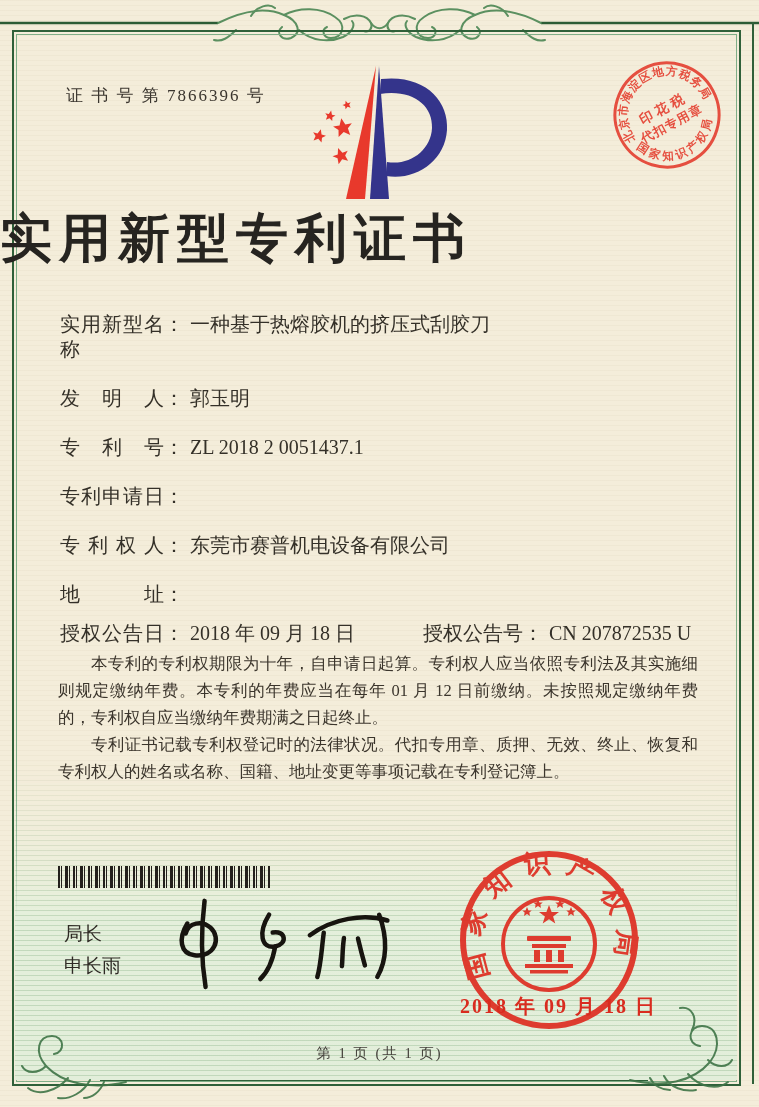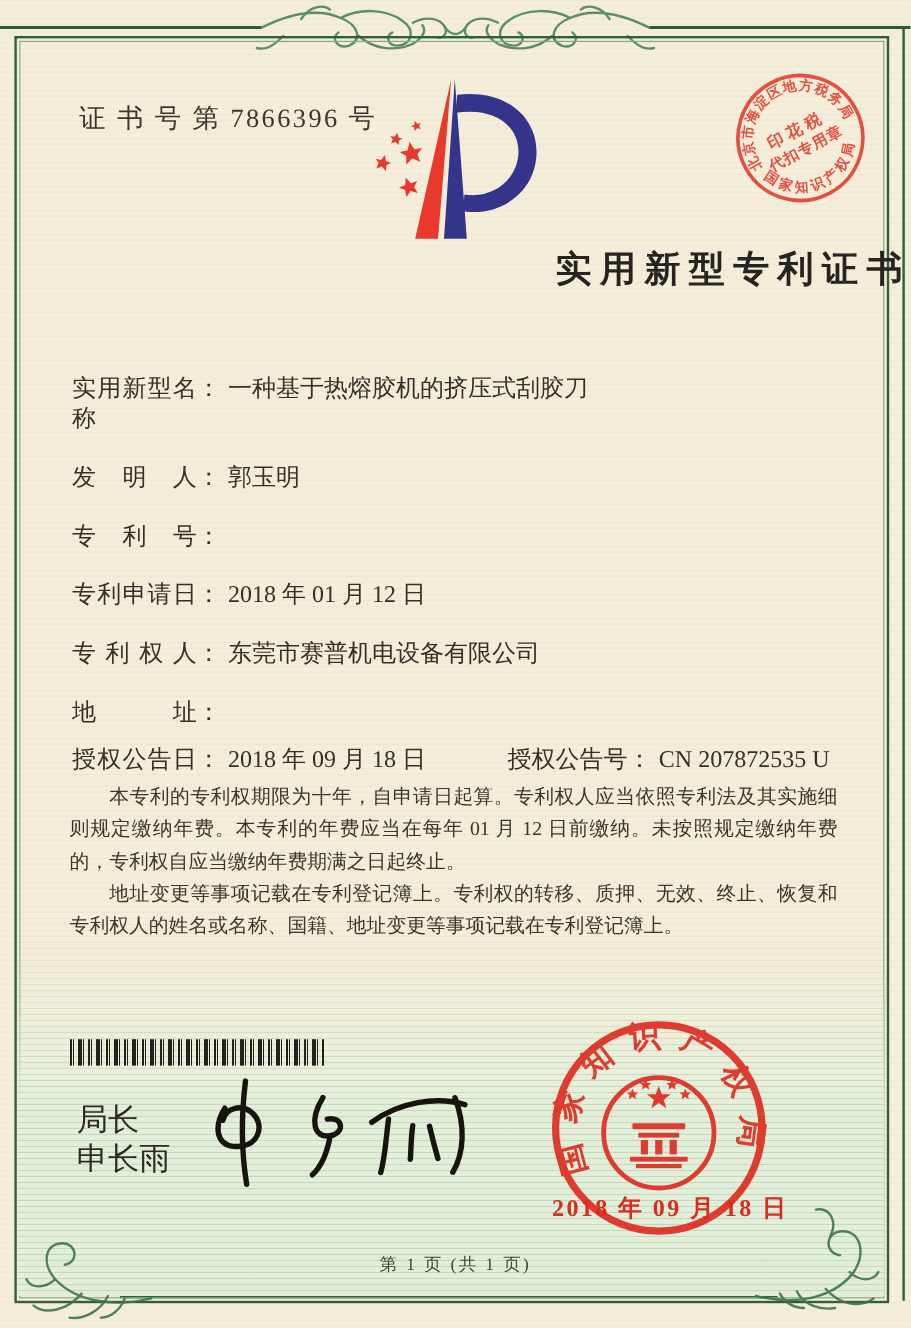--- a/index.html
+++ b/index.html
@@ -18,39 +18,39 @@
   .frame-inner{position:absolute;inset:2px;border:1px solid #7fae87;}
   .edge-line-right{position:absolute;left:752px;top:22px;width:2px;height:1062px;background:#2f6039;}
   .bottom-line{position:absolute;left:100px;top:1080px;width:548px;height:2px;background:#2f6039;}
   
   .green-zone{position:absolute;left:15px;top:760px;width:722px;height:320px;
     background-image:
       repeating-linear-gradient(180deg,rgba(124,170,122,0.32) 0 1px,rgba(124,170,122,0) 1px 5px),
       linear-gradient(180deg,rgba(228,240,222,0.25) 0,#e4efdb 150px,#e2eeda 100%);
     -webkit-mask-image:linear-gradient(180deg,transparent 0,#000 160px);
     mask-image:linear-gradient(180deg,transparent 0,#000 160px);}
-  .cert-no{position:absolute;left:66px;top:84px;font-size:22px;letter-spacing:2px;color:#3a352e;}
-  .page-title{position:absolute;left:0;top:204px;width:100%;text-align:right;
-    font-size:30px;font-weight:700;letter-spacing:7px;color:#262420;}
+  .cert-no{position:absolute;left:66px;top:84px;font-size:17px;letter-spacing:2px;color:#3a352e;}
+  .page-title{position:absolute;left:0;top:204px;width:100%;text-align:left;
+    font-size:52px;font-weight:700;letter-spacing:7px;color:#262420;}
   
   .rows{position:absolute;left:60px;top:312px;width:642px;font-size:20px;line-height:25px;color:#343028;}
   .frow{display:flex;margin-bottom:24px;position:relative;}
   .flabel{display:inline-block;width:104px;text-align:justify;text-align-last:justify;flex:none;}
   .colon{flex:none;}
   .fvalue{margin-left:6px;}
   .frow.address{margin-bottom:14px;}
   .frow.address .fvalue{width:450px;}
   .grant-right{position:absolute;left:363px;top:0;display:flex;}
   
   .body-text{position:absolute;left:58px;top:650px;width:640px;
     font-size:16.5px;line-height:27px;text-align:justify;color:#3b352c;}
   .body-text p{margin:0;text-indent:2em;}
   .barcode{position:absolute;left:58px;top:866px;width:212px;height:22px;
     background:repeating-linear-gradient(90deg,#23201c 0 2px,transparent 2px 3px,#23201c 3px 4px,transparent 4px 7px,#23201c 7px 10px,transparent 10px 11px,#23201c 11px 12px,transparent 12px 15px);}
-  .officer{position:absolute;left:64px;top:918px;font-size:26px;line-height:32px;color:#2e2a24;}
+  .officer{position:absolute;left:64px;top:918px;font-size:19px;line-height:32px;color:#2e2a24;}
   .sig-svg{position:absolute;left:158px;top:888px;transform:rotate(-2deg);}
   .footer{position:absolute;left:0;top:1044px;width:100%;text-align:center;
     font-size:14.5px;letter-spacing:2px;color:#43403a;}
   
   .tax-stamp{position:absolute;left:592px;top:40px;transform:rotate(-28deg);opacity:.88;}
   .seal{position:absolute;left:449px;top:840px;opacity:.93;}
   .seal-date{position:absolute;left:460px;top:993px;font-size:20px;font-weight:700;
     letter-spacing:2px;color:#d92b1f;}
   .logo{position:absolute;left:288px;top:58px;}
   .ornament-top{position:absolute;left:0;top:0;}
@@ -160,25 +160,25 @@
     <span class="fvalue">一种基于热熔胶机的挤压式刮胶刀</span>
   </div>
   <div class="frow">
     <span class="flabel">发明人</span>
       <span class="colon">：</span>
     <span class="fvalue">郭玉明</span>
   </div>
   <div class="frow">
     <span class="flabel">专利号</span>
       <span class="colon">：</span>
+    <span class="fvalue">ZL 2018 2 0051437.1</span>
   </div>
   <div class="frow">
     <span class="flabel">专利申请日</span>
       <span class="colon">：</span>
-    <span class="fvalue">2018 年 01 月 12 日</span>
   </div>
   <div class="frow">
     <span class="flabel">专利权人</span>
       <span class="colon">：</span>
     <span class="fvalue">东莞市赛普机电设备有限公司</span>
   </div>
   <div class="frow address">
     <span class="flabel">地址</span>
       <span class="colon">：</span>
   </div>
@@ -189,21 +189,21 @@
     <span class="grant-right">
       <span>授权公告号</span>
         <span>：</span>
       <span class="fvalue">CN 207872535 U</span>
     </span>
   </div>
 </div>
 
 <div class="body-text">
   <p>本专利的专利权期限为十年，自申请日起算。专利权人应当依照专利法及其实施细则规定缴纳年费。本专利的年费应当在每年 01 月 12 日前缴纳。未按照规定缴纳年费的，专利权自应当缴纳年费期满之日起终止。</p>
-  <p>地址变更等事项记载在专利登记簿上。专利权的转移、质押、无效、终止、恢复和专利权人的姓名或名称、国籍、地址变更等事项记载在专利登记簿上。</p>
+  <p>专利证书记载专利权登记时的法律状况。代扣专用章、质押、无效、终止、恢复和专利权人的姓名或名称、国籍、地址变更等事项记载在专利登记簿上。</p>
 </div>
 
 <div class="barcode"></div>
 
 <div class="officer">
   <div>局长</div>
   <div>申长雨</div>
 </div>
 
 <svg class="sig-svg" width="260" height="105" viewBox="0 0 260 105">

